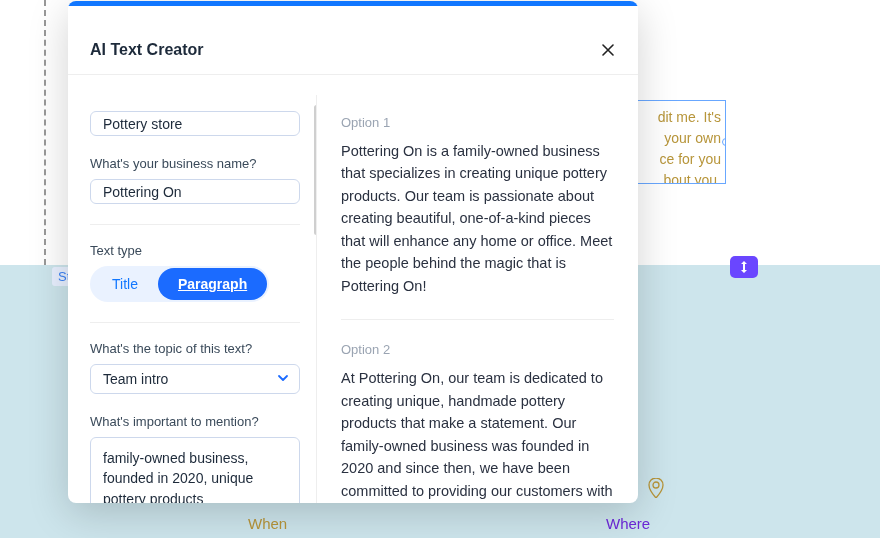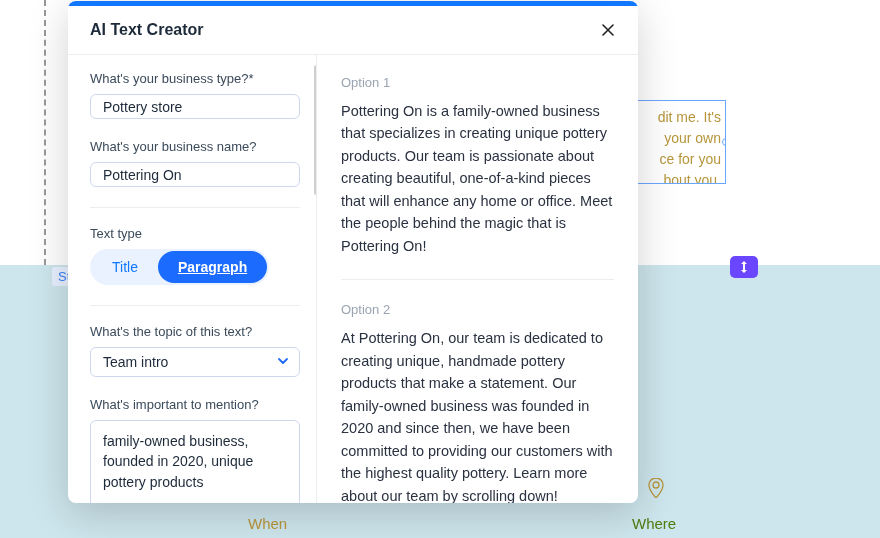--- a/index.html
+++ b/index.html
@@ -8,26 +8,26 @@
   
   .bg-top { position:absolute; left:0; top:0; right:0; height:265px; background:#fff; }
   .bg-bottom { position:absolute; left:0; top:265px; right:0; bottom:0; background:#cde5ec; }
   .dash { position:absolute; left:44px; top:0; width:0; height:265px; border-left:2px dashed #555; opacity:.6; }
   .bg-label-st { position:absolute; left:52px; top:267px; font-size:13px; color:#3b82f6; background:#e8f0ff; padding:2px 6px; border-radius:3px; }
   .bg-textbox { position:absolute; left:632px; top:100px; width:94px; height:84px; border:1px solid #68a7ff; background:#fff; color:#b7953a; font-size:14px; line-height:1.5; padding:6px 4px 6px 2px; overflow:hidden; text-align:right; }
   .bg-textbox .handle { position:absolute; right:-5px; top:50%; width:8px; height:8px; background:#fff; border:1px solid #68a7ff; border-radius:50%; transform:translateY(-50%);}
   .stretch-pill { position:absolute; left:730px; top:256px; width:28px; height:22px; background:#6a46ff; border-radius:5px; display:flex; align-items:center; justify-content:center; color:#fff; }
   .stretch-pill svg { width:12px; height:14px; }
   .when { position:absolute; left:248px; bottom:6px; font-size:15px; color:#b7953a; }
-  .where { position:absolute; left:632px; bottom:6px; font-size:15px; color:#4d7c0f; }
+  .where { position:absolute; left:606px; bottom:6px; font-size:15px; color:#6d28d9; }
   .pin { position:absolute; left:648px; bottom:36px; color:#b7953a; }
   .pin svg { width:16px; height:20px; }
 
   
-  .modal { position:absolute; left:68px; top:1px; width:570px; height:502px; background:#fff; border-radius:8px; box-shadow:0 10px 40px rgba(0,0,0,.18); overflow:hidden; display:flex; flex-direction:column; }
+  .modal { position:absolute; left:68px; top:1px; width:570px; height:502px; background:#fff; border-radius:8px; box-shadow:0 10px 40px rgba(0,0,0,.18); overflow:hidden; display:flex; flex-direction:column;gap:20px; }
   .modal-top { height:5px; background:#1177ff; }
   .modal-head { display:flex; align-items:center; justify-content:space-between; padding:14px 20px 14px 22px; border-bottom:1px solid #eee; }
   .modal-title { font-size:16px; font-weight:700; color:#1d2a3a; }
   .close { width:20px; height:20px; display:flex; align-items:center; justify-content:center; cursor:pointer; color:#222; }
   .close svg { width:12px; height:12px; }
   .modal-body { flex:1; display:flex; min-height:0; }
   .left { width:248px; padding:16px 16px 0 22px; overflow-y:auto; position:relative; }
   .scroll-thumb { position:absolute; right:-3px; top:10px; width:5px; height:130px; background:#cfcfcf; border-radius:3px; }
   .left::-webkit-scrollbar{width:0;}
   .divider { width:1px; background:#eee; }
@@ -93,21 +93,20 @@
       <div class="modal-title">AI Text Creator</div>
       <div class="close">
         <svg viewBox="0 0 12 12">
             <path d="M1 1 L11 11 M11 1 L1 11" stroke="currentColor" stroke-width="1.6" stroke-linecap="round"></path>
           </svg>
       </div>
     </div>
     <div class="modal-body">
       <div class="left leftwrap">
         <div class="group">
-          <div class="flabel">What's your business type?*</div>
           <input class="txt-input" value="Pottery store" style="">
         </div>
         <div class="group">
           <div class="flabel">What's your business name?</div>
           <input class="txt-input" value="Pottering On" style="">
         </div>
         <div class="hr"></div>
         <div class="group">
           <div class="flabel">Text type</div>
           <div class="seg">

